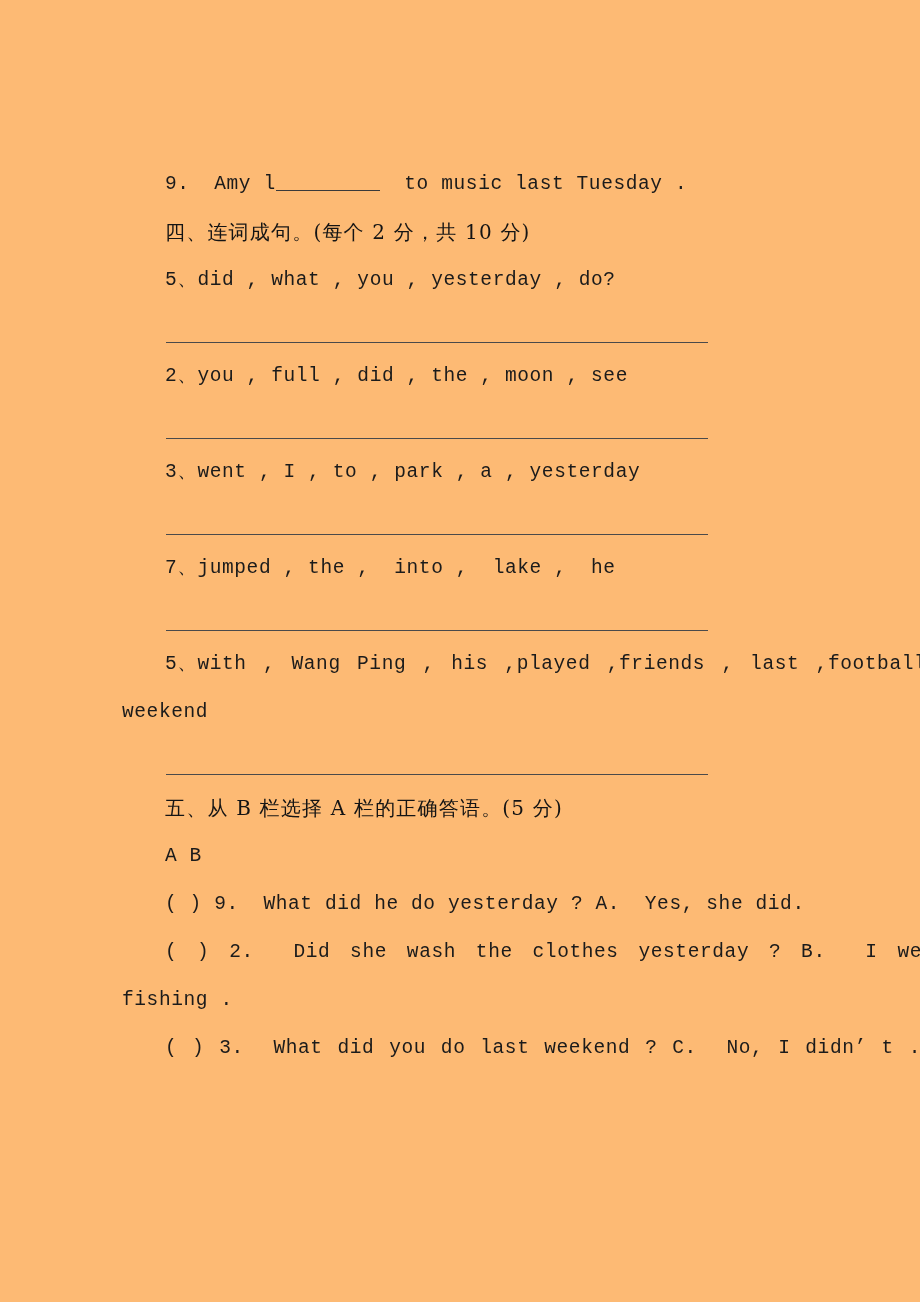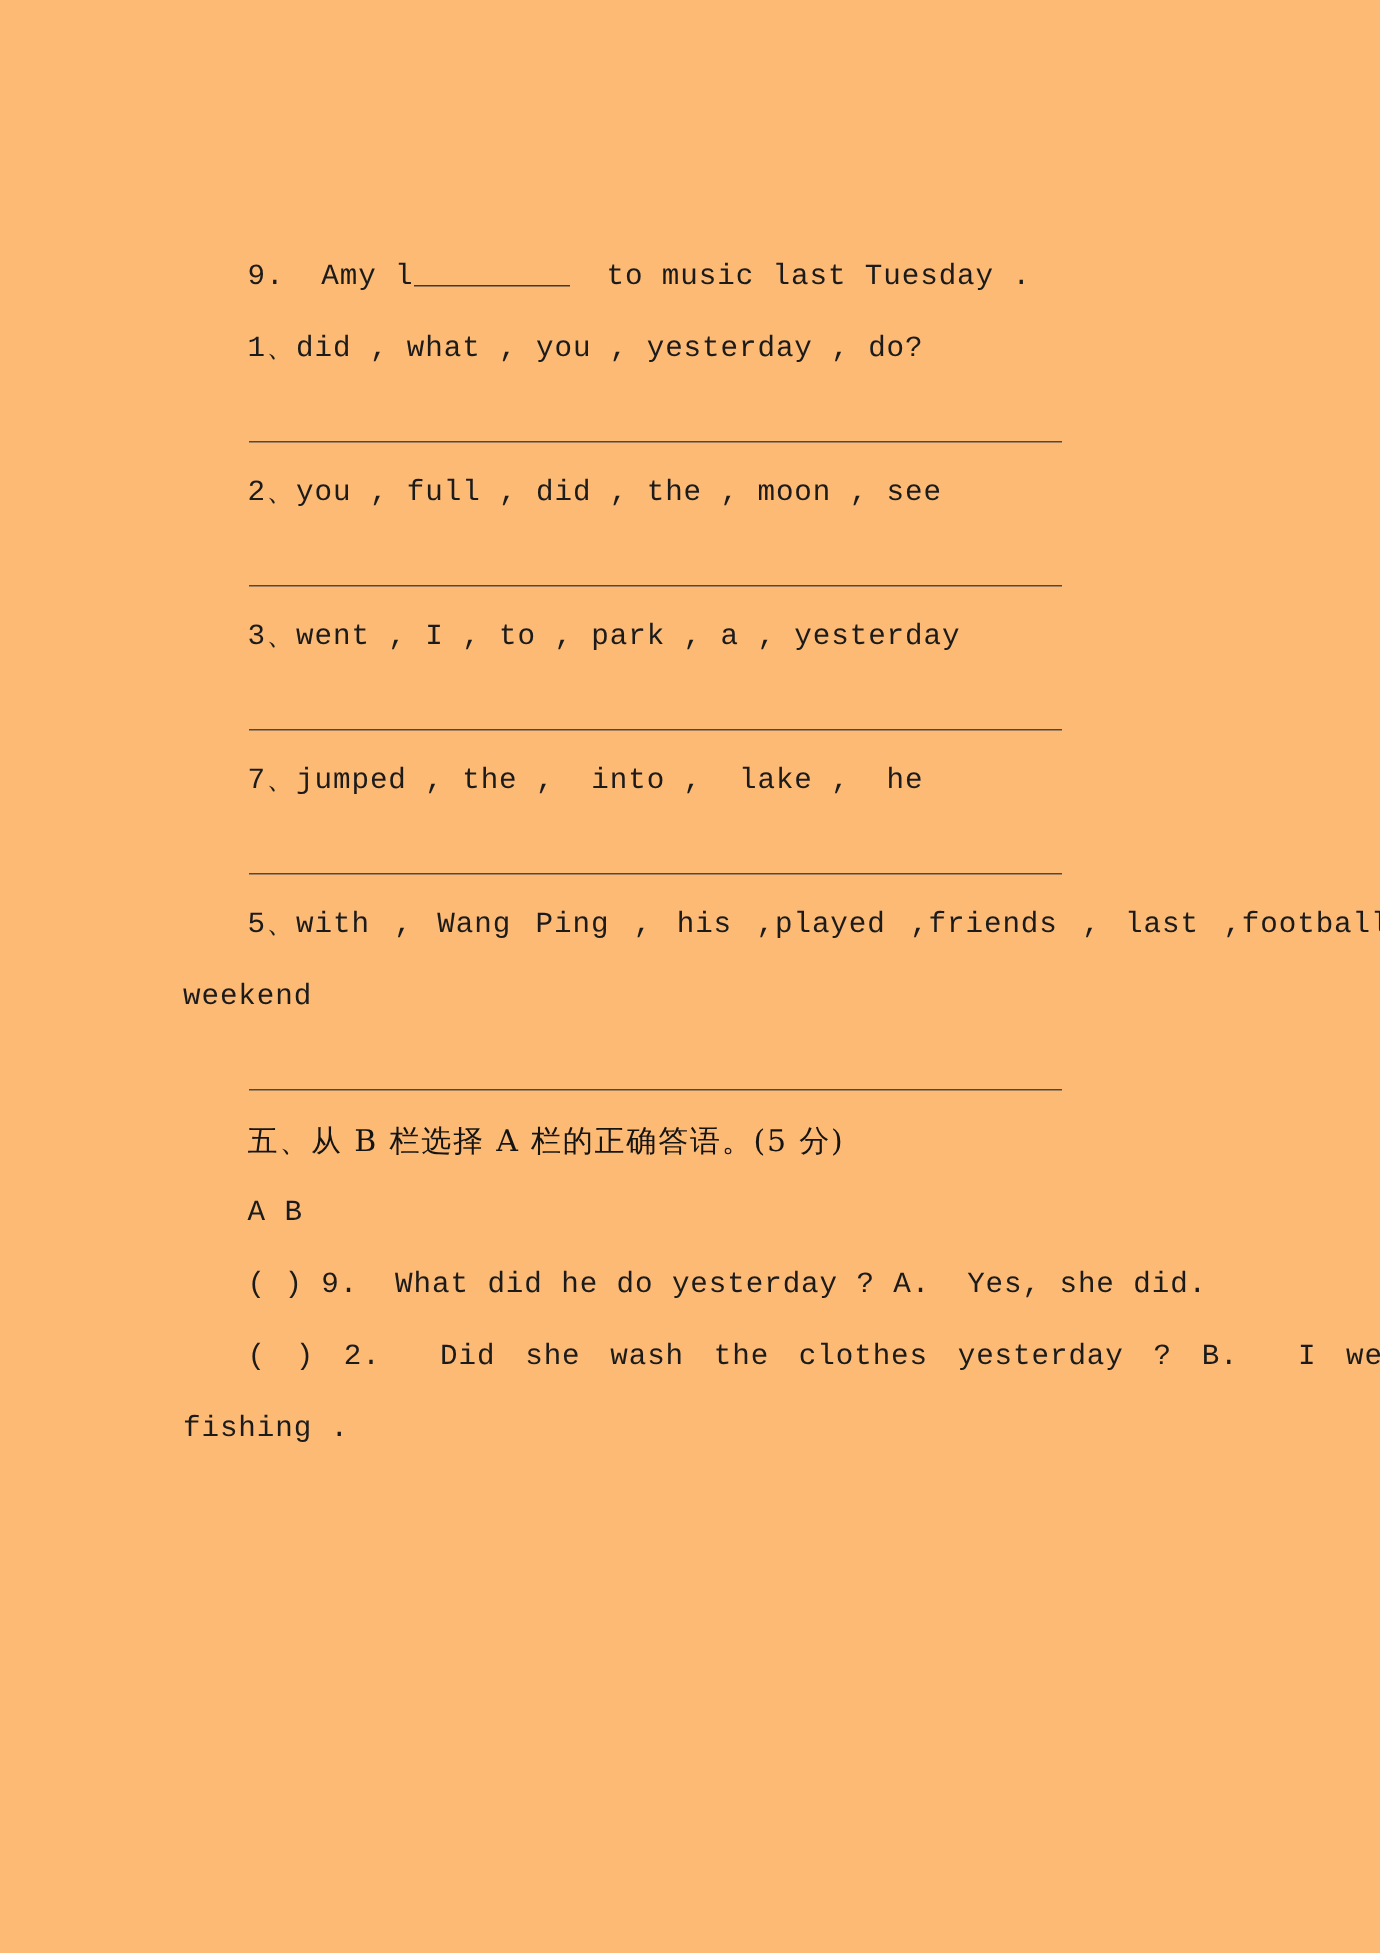--- a/index.html
+++ b/index.html
@@ -102,22 +102,23 @@
 </style>
 </head>
 <body>
 
 <div class="page">
   <div class="doc-body">
 
     <div class="line indent"><span>9.  Amy l</span><span class="blank b1"></span><span>  to music last Tuesday .</span></div>
 
 
+    <div class="heading">四、连词成句。(每个 2 分，共 10 分)</div>
 
-    <div class="line indent">1、did , what , you , yesterday , do?</div>
+    <div class="line indent">5、did , what , you , yesterday , do?</div>
     <div class="rule-row">
       <div class="rule"></div>
     </div>
 
     <div class="line indent">2、you , full , did , the , moon , see</div>
     <div class="rule-row">
       <div class="rule"></div>
     </div>
 
     <div class="line indent">3、went , I , to , park , a , yesterday</div>
@@ -138,15 +139,16 @@
 
     <div class="heading">五、从 B 栏选择 A 栏的正确答语。(5 分)</div>
 
     <div class="line indent">A B</div>
 
     <div class="line indent">( ) 9.  What did he do yesterday ? A.  Yes, she did.</div>
 
     <div class="line indent spread">( ) 2.  Did she wash the clothes yesterday ? B.  I went</div>
     <div class="line flush">fishing .</div>
 
+    <div class="line indent spread2">( ) 3.  What did you do last weekend ? C.  No, I didn’ t .</div>
 
   </div>
 </div>
 
 </body></html>

